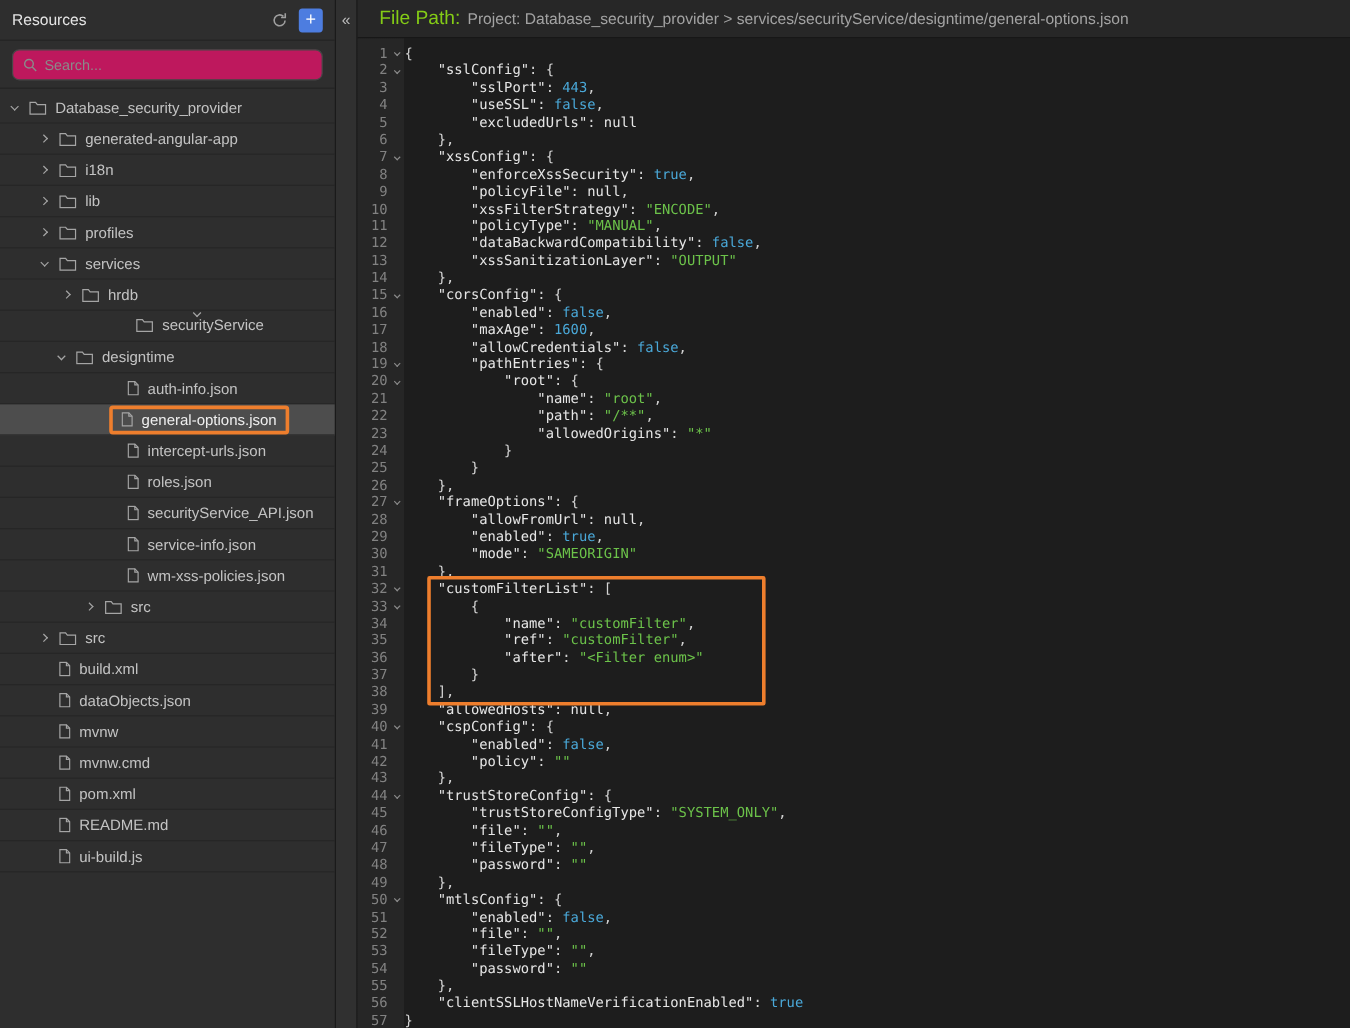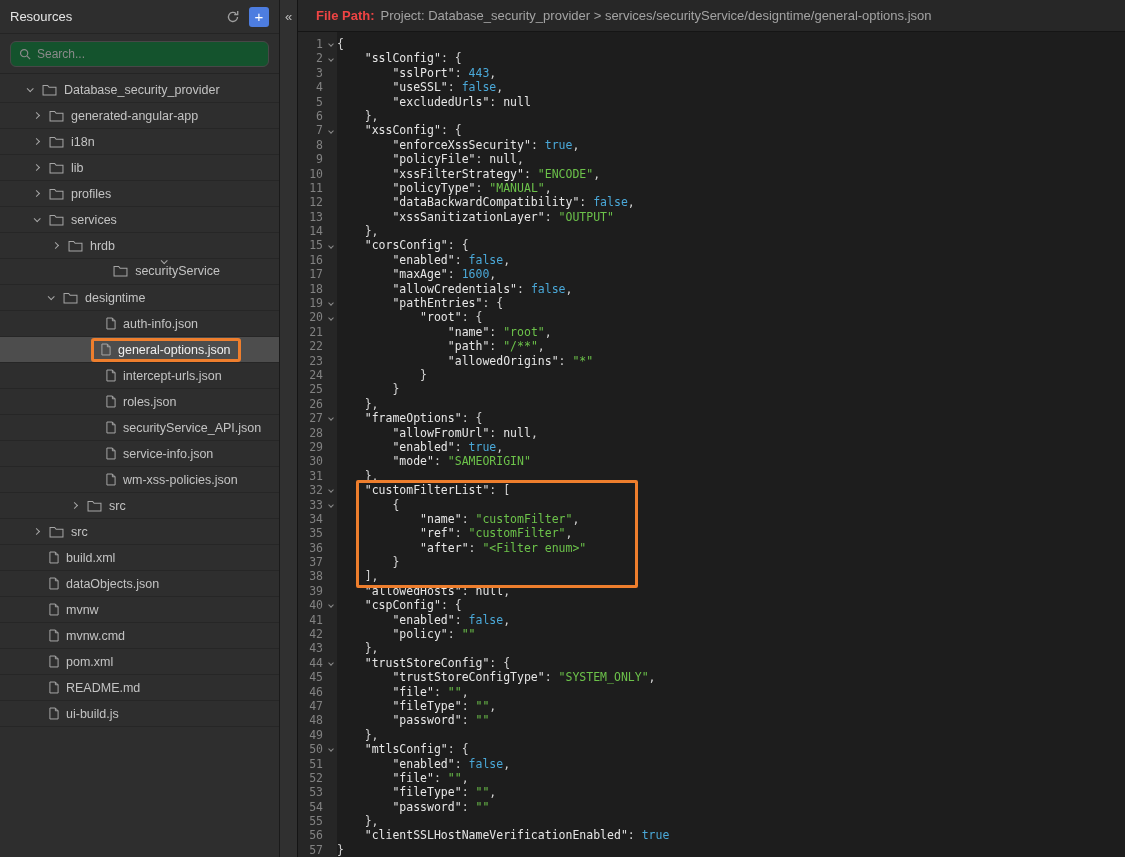--- a/index.html
+++ b/index.html
@@ -22,21 +22,21 @@
     display:flex;flex-direction:column;flex-shrink:0;}
   .sb-header{height:34px;display:flex;align-items:center;justify-content:space-between;
     padding:0 10px;border-bottom:1px solid #242424;}
   .sb-title{font-size:13px;color:#e5e5e5;}
   .sb-actions{display:flex;align-items:center;gap:9px;}
   .icon-btn{background:none;border:none;cursor:pointer;display:flex;align-items:center;padding:0;}
   .add-btn{width:20px;height:20px;border:none;border-radius:3px;background:var(--btn-blue);
     color:#fff;font-size:15px;line-height:18px;cursor:pointer;display:flex;
     align-items:center;justify-content:center;}
   .sb-search{height:40px;padding:7px 10px;border-bottom:1px solid #242424;}
-  .search-box{height:26px;background:#14532d;border:1px solid #474747;border-radius:6px;
+  .search-box{height:26px;background:#be185d;border:1px solid #474747;border-radius:6px;
     display:flex;align-items:center;padding:0 8px;gap:6px;}
   .search-box input{flex:1;background:transparent;border:none;outline:none;color:#cfcfcf;
     font-size:12px;font-family:"Liberation Sans",sans-serif;}
   .search-box input::placeholder{color:#8a8a8a;}
   .tree{flex:1;overflow:hidden;padding-top:3px;}
   .tree-row{height:26px;display:flex;align-items:center;border-bottom:1px solid #262626;
     cursor:pointer;}
   .tree-row.selected{background:#4d4d4d;}
   .caret{width:14px;display:flex;align-items:center;justify-content:center;flex-shrink:0;}
   .caret i{width:5px;height:5px;border-right:1.5px solid #a5a5a5;border-bottom:1.5px solid #a5a5a5;display:block;}
@@ -51,21 +51,21 @@
   
   .divider{width:18px;height:100%;background:#303030;flex-shrink:0;border-right:1px solid #141414;
     display:flex;justify-content:center;}
   .collapse-btn{margin-top:6px;width:16px;height:20px;background:none;border:none;color:#bdbdbd;
     font-size:13px;cursor:pointer;padding:0;}
 
   
   .editor-col{flex:1;display:flex;flex-direction:column;height:100%;background:#1d1d1d;}
   .topbar{height:32px;background:#272727;border-bottom:1px solid #151515;display:flex;
     align-items:center;padding:0 18px;gap:6px;flex-shrink:0;}
-  .fp-label{font-size:13px;color:#ef4444;font-weight:bold;}
+  .fp-label{font-size:16px;color:#84cc16;}
   .fp-value{font-size:13px;color:#a3a3a3;}
   .code-wrap{position:relative;flex:1;overflow:hidden;padding-top:5px;
     background:linear-gradient(90deg,#262626 0 39px,#1d1d1d 39px);}
   .cline{display:flex;height:14.4px;line-height:14.4px;
     font-family:"DejaVu Sans Mono",monospace;font-size:11.5px;}
   .ln{width:26px;text-align:right;color:#828282;flex-shrink:0;padding-right:1px;}
   .fold{width:13px;display:flex;align-items:center;justify-content:center;flex-shrink:0;}
   .fold i{width:4px;height:4px;border-right:1px solid #8a8a8a;border-bottom:1px solid #8a8a8a;
     transform:rotate(45deg);display:block;}
   .ct{white-space:pre;color:var(--c-punct);}
@@ -102,21 +102,21 @@
       <div class="search-box">
         <svg width="12" height="12" viewBox="0 0 14 14">
           <circle cx="6" cy="6" r="4.2" fill="none" stroke="#8a8a8a" stroke-width="1.4"></circle>
           <line x1="9.2" y1="9.2" x2="13" y2="13" stroke="#8a8a8a" stroke-width="1.4"></line>
         </svg>
         <input type="text" placeholder="Search..." style="">
       </div>
     </div>
 
     <div class="tree">
-        <div class="tree-row" style="padding-left: 22px;">
+        <div class="tree-row" style="padding-left: 4px;">
           <span class="caret down">
             <i></i>
           </span>
           <div class="node">
             <span class="tree-icon">
               <svg width="15" height="12" viewBox="0 0 16 13">
                 <path d="M1 1.5h5l1.6 2H15v8.5H1z" fill="none" stroke="#a5a5a5" stroke-width="1.1"></path>
               </svg>
             </span>
             <span class="tree-label">Database_security_provider</span>

